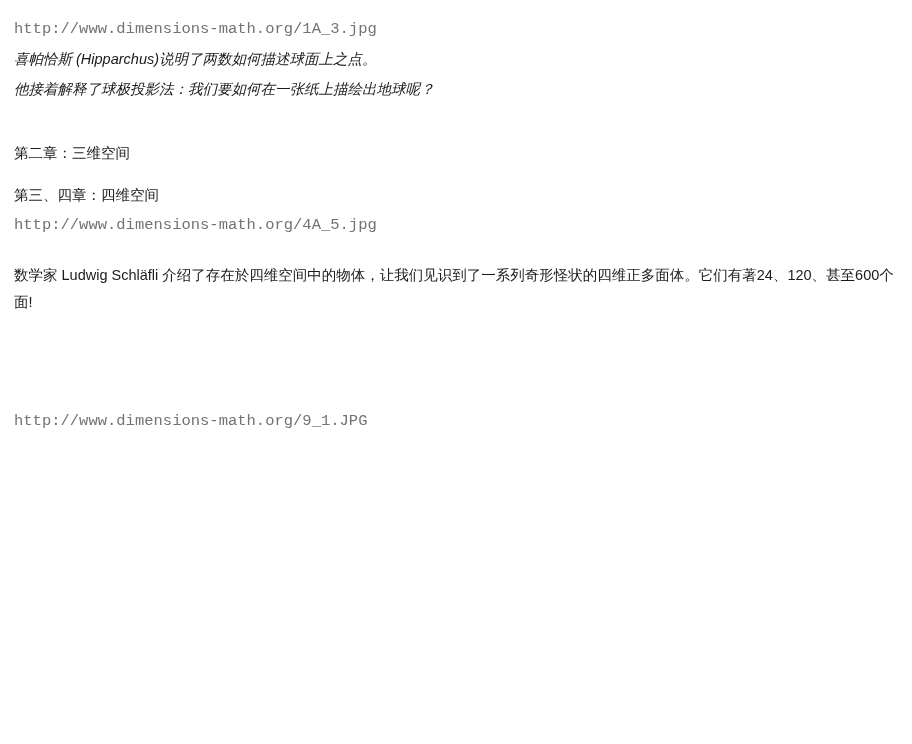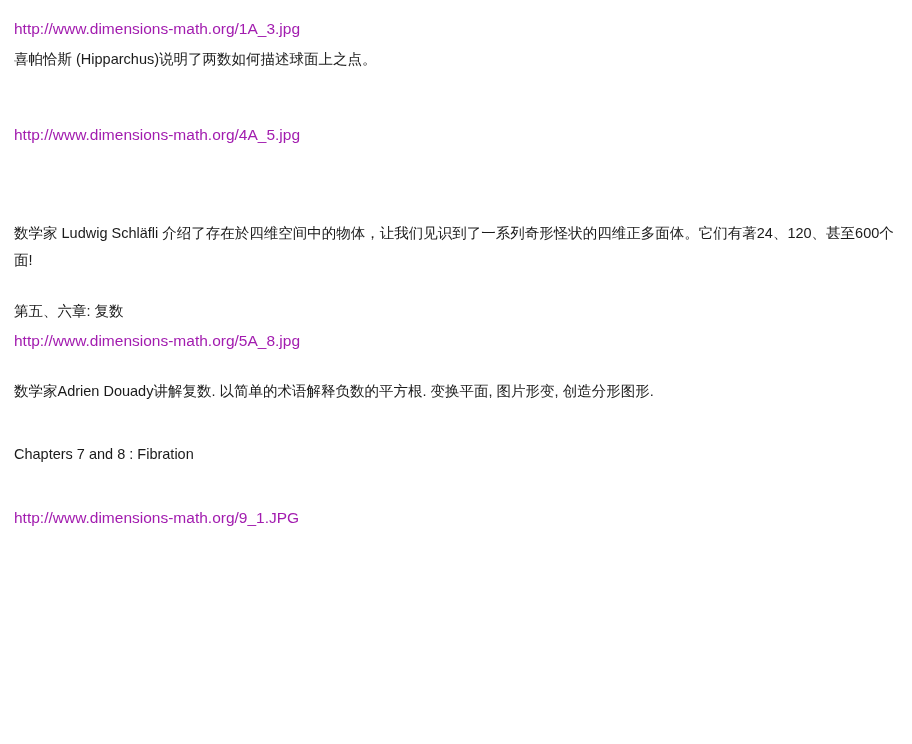--- a/index.html
+++ b/index.html
@@ -20,78 +20,75 @@
     width: 912px;
   }
   .block {
     margin: 0;
   }
   .line {
     font-size: 14.5px;
     line-height: 30px;
     color: #1a1a1a;
     white-space: pre-wrap;
+    font-style: italic;
   }
   .heading {
     font-size: 14.5px;
     line-height: 30px;
     color: #1a1a1a;
   }
   .url {
-    font-family: Liberation Sans, sans-serif;
+    font-family: Liberation Mono, monospace;
     font-size: 15.5px;
     line-height: 30px;
-    color: #a21caf;
+    color: #737373;
   }
   .desc {
     font-size: 14.5px;
     line-height: 27px;
     color: #1a1a1a;
   }
   .spacer-lg { height: 34px; }
   .spacer-md { height: 22px; }
   .spacer-sm { height: 12px; }
-  .wide { max-width: 898px; margin-top: 48px; }
+  .wide { max-width: 898px; }
 </style>
 </head>
 <body>
 
 <div class="page">
 
   <div class="block">
     <div class="url">http://www.dimensions-math.org/1A_3.jpg</div>
     <div class="line">喜帕恰斯 (Hipparchus)说明了两数如何描述球面上之点。</div>
+    <div class="line">他接着解释了球极投影法：我们要如何在一张纸上描绘出地球呢？</div>
   </div>
 
   <div class="spacer-lg"></div>
 
   <div class="block">
+    <div class="heading">第二章：三维空间</div>
   </div>
 
   <div class="spacer-sm"></div>
 
   <div class="block">
+    <div class="heading">第三、四章：四维空间</div>
     <div class="url">http://www.dimensions-math.org/4A_5.jpg</div>
     <div class="spacer-md"></div>
     <div class="desc wide">数学家 Ludwig Schläfli 介绍了存在於四维空间中的物体，让我们见识到了一系列奇形怪状的四维正多面体。它们有著24、120、甚至600个面!</div>
   </div>
 
   <div class="spacer-md"></div>
 
-  <div class="block">
-    <div class="heading">第五、六章: 复数</div>
-    <div class="url">http://www.dimensions-math.org/5A_8.jpg</div>
-    <div class="spacer-md"></div>
-    <div class="desc">数学家Adrien Douady讲解复数. 以简单的术语解释负数的平方根. 变换平面, 图片形变, 创造分形图形.</div>
-  </div>
 
   <div class="spacer-lg"></div>
 
   <div class="block">
-    <div class="heading">Chapters 7 and 8 : Fibration</div>
     <div class="spacer-md"></div>
   </div>
 
   <div class="spacer-sm"></div>
 
   <div class="block">
     <div class="url">http://www.dimensions-math.org/9_1.JPG</div>
 
   </div>
 

